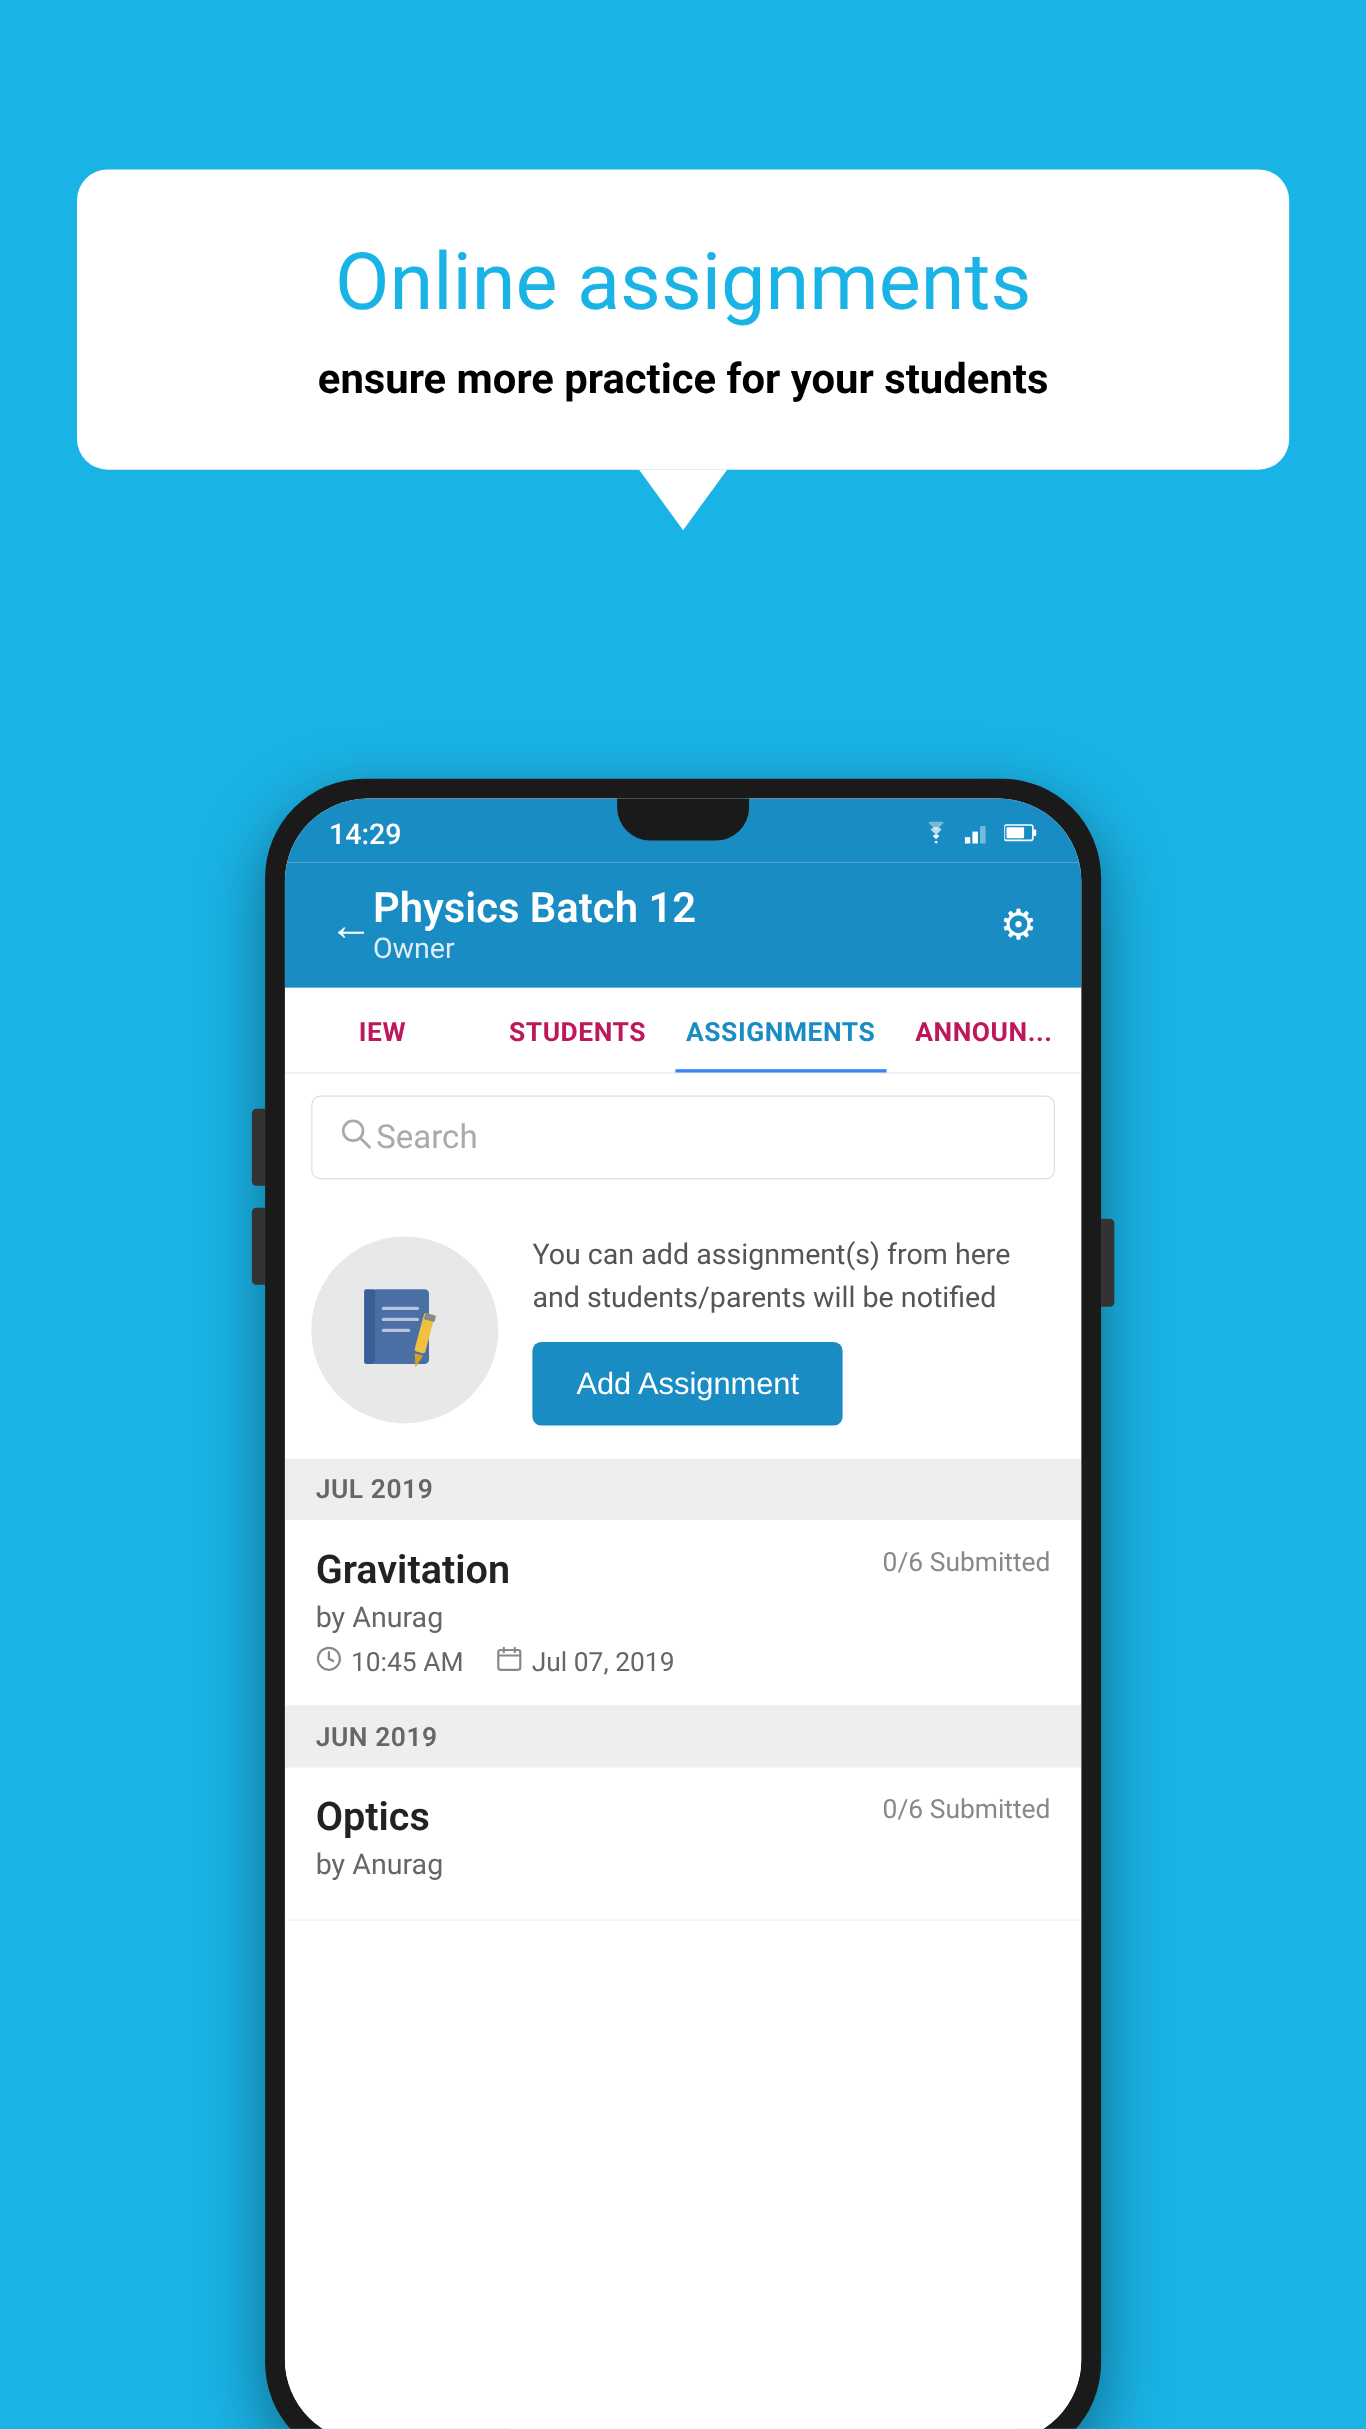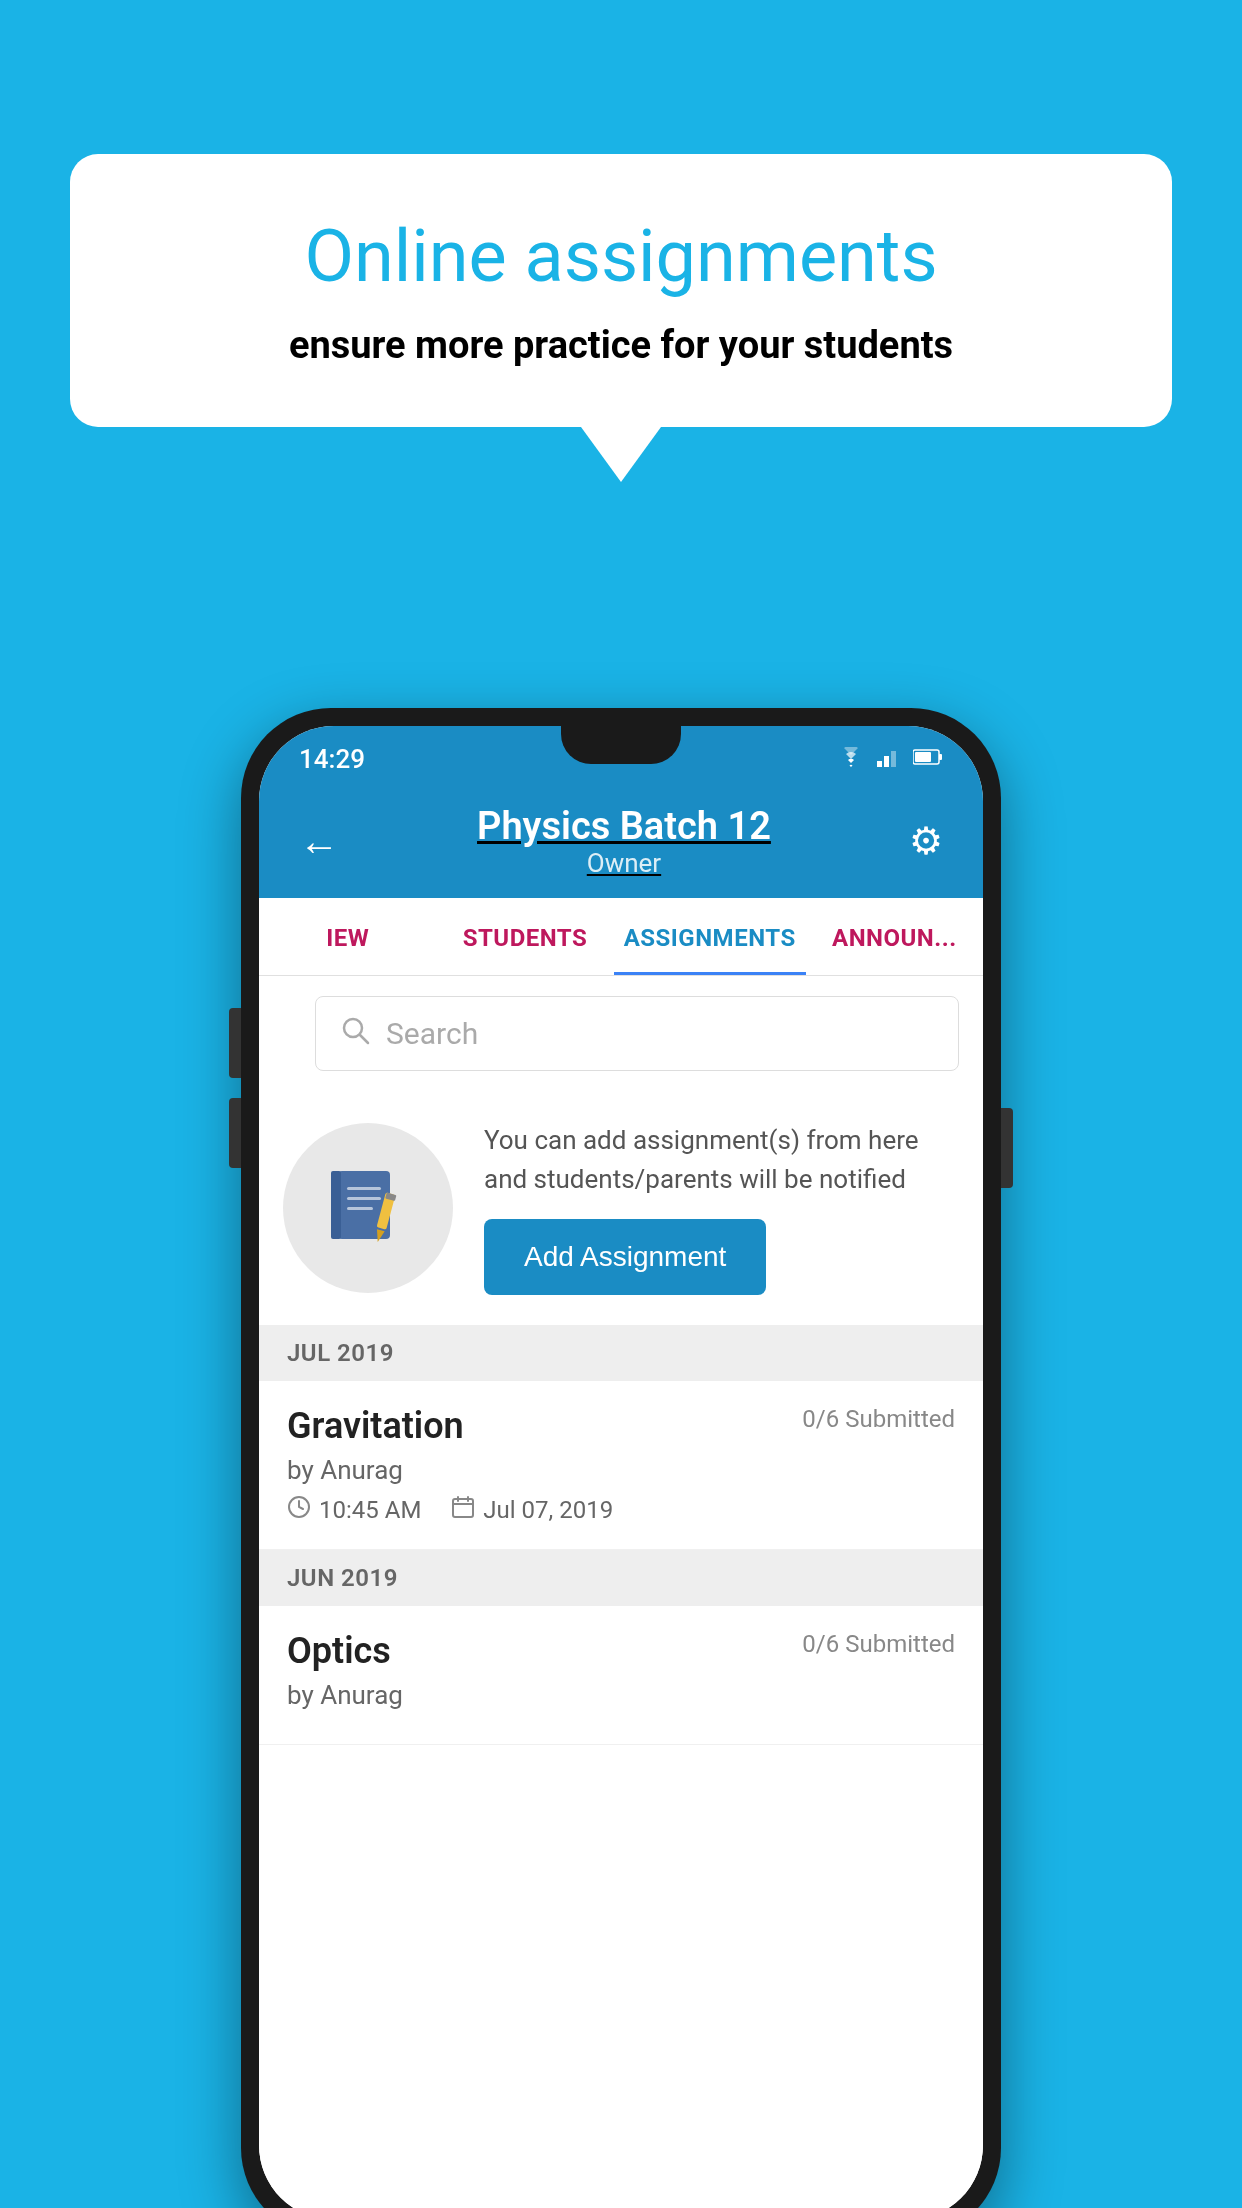--- a/index.html
+++ b/index.html
@@ -124,23 +124,21 @@
       flex-shrink: 0;
     }
 
     .header-back {
       color: white;
       font-size: 40px;
       cursor: pointer;
     }
 
     .header-title-container {
-      text-align: center;
       flex: 1;
-      text-decoration: underline;
     }
 
     .header-title {
       color: white;
       font-size: 38px;
       font-weight: 600;
     }
 
     .header-subtitle {
       color: rgba(255,255,255,0.85);
@@ -185,22 +183,21 @@
       background: white;
       flex-shrink: 0;
     }
 
     .search-bar {
       display: flex;
       align-items: center;
       border: 1px solid #ddd;
       border-radius: 8px;
       padding: 18px 24px;
-      gap: 16px;
-      margin-left: 32px;
+      gap: 4px;
     }
 
     .search-icon-svg {
       color: #aaa;
       font-size: 30px;
     }
 
     .search-placeholder {
       color: #aaa;
       font-size: 30px;

